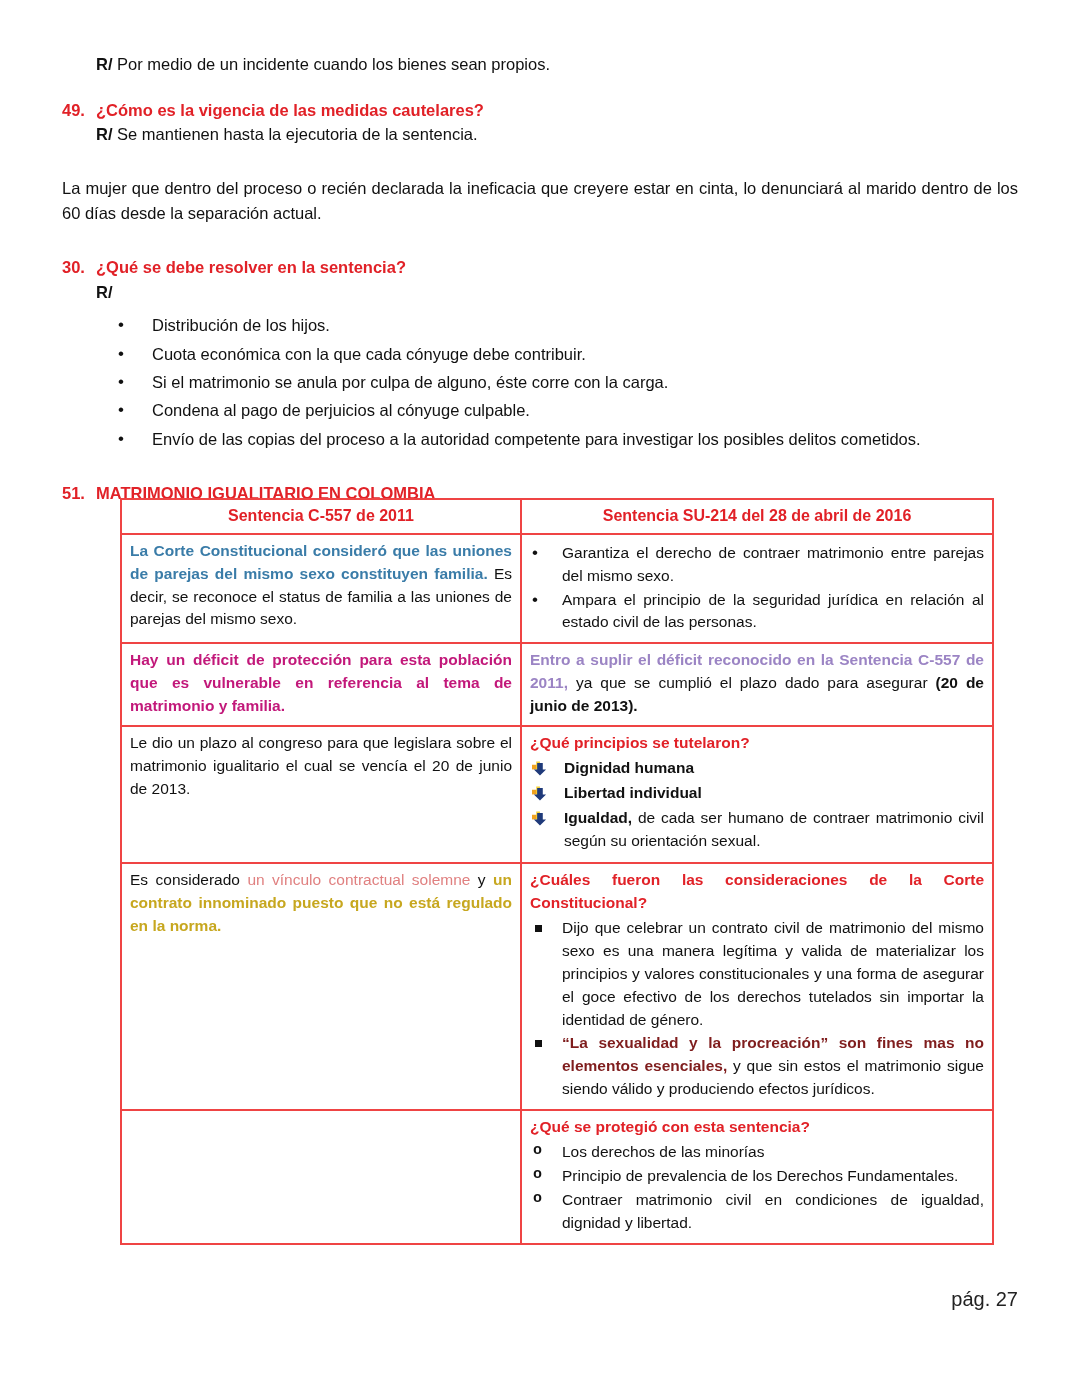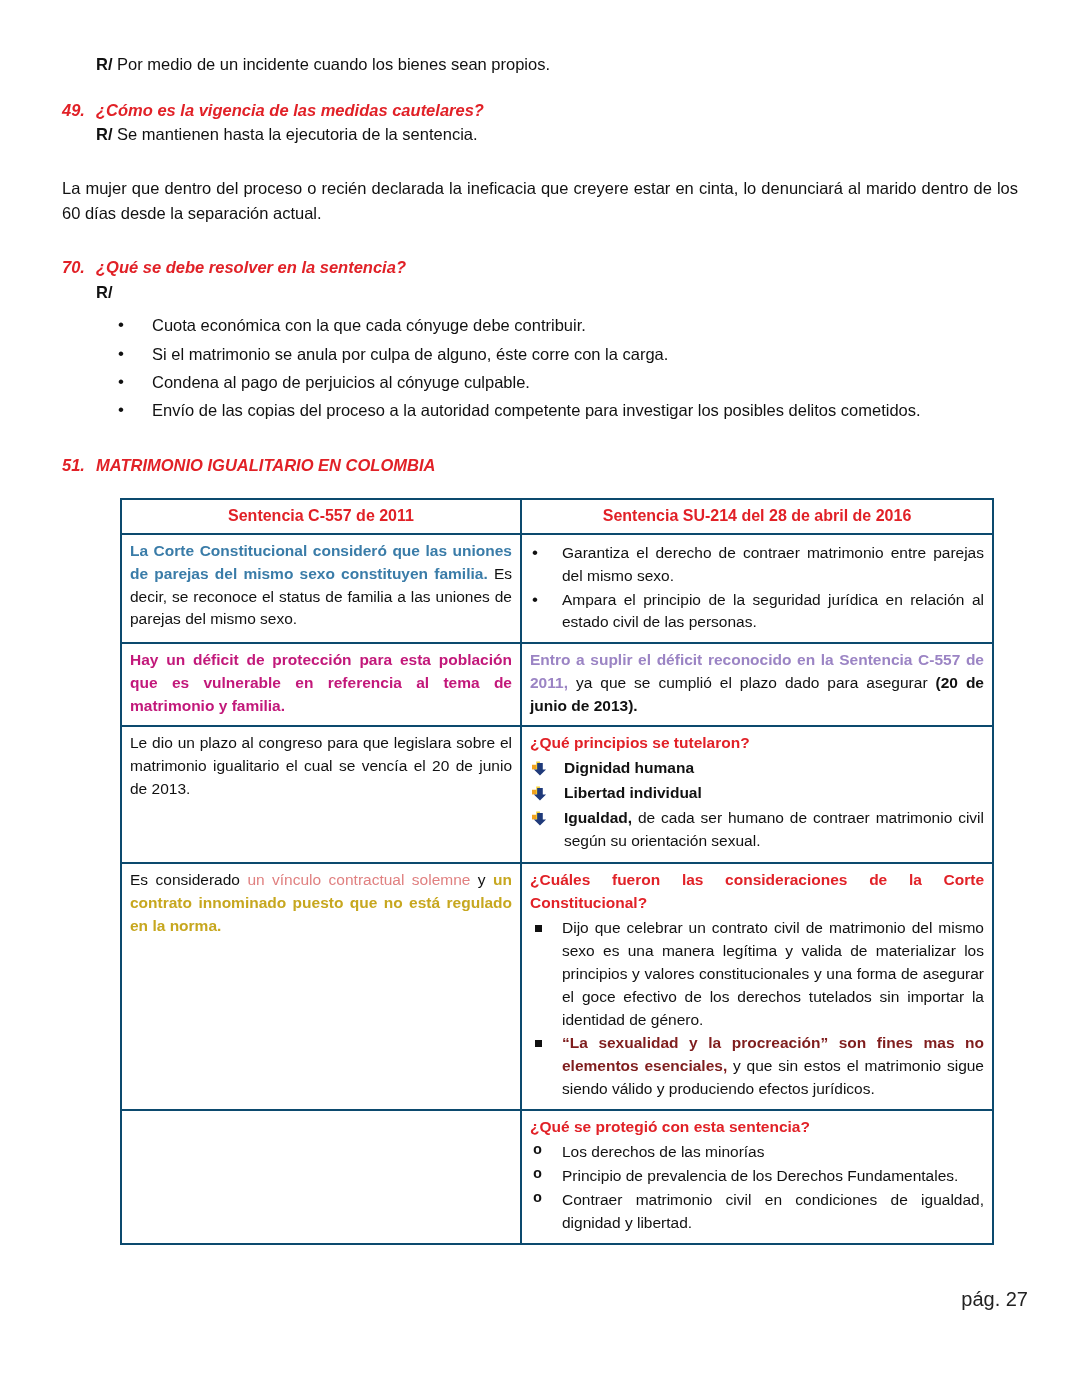--- a/index.html
+++ b/index.html
@@ -44,21 +44,20 @@
   .qhead {
     color: #e12127;
     font-weight: bold;
     font-size: 16.5px;
     line-height: 1.5;
   }
   .num-line {
     display: flex;
     gap: 8px;
     align-items: flex-start;
-    font-style: italic;
   }
   .num-line .num { min-width: 26px; }
   .spacer-md { height: 20px; }
   .spacer-lg { height: 28px; }
 
   
   ul.dots {
     margin: 6px 0 0 0;
     padding: 0 0 0 56px;
     list-style: none;
@@ -81,21 +80,21 @@
   
   table.cmp {
     position: absolute;
     left: 120px;
     top: 498px;
     width: 872px;
     border-collapse: collapse;
     table-layout: fixed;
   }
   table.cmp td, table.cmp th {
-    border: 2px solid #0c4a6e;
+    border: 2px solid #ef4444;
     vertical-align: top;
     padding: 5px 8px 7px 8px;
     font-size: 15.5px;
     line-height: 1.48;
     text-align: justify;
     text-justify: inter-word;
   }
   table.cmp col.c1 { width: 400px; }
   table.cmp col.c2 { width: 472px; }
   table.cmp th {
@@ -171,21 +170,21 @@
     width: 15px;
     height: 15px;
     display: block;
   }
   
   .just { text-align: justify; text-justify: inter-word; }
   .nostretch { text-align-last: left; }
 
   .footer {
     position: absolute;
-    right: 52px;
+    right: 62px;
     top: 1288px;
     font-size: 20px;
     color: #222;
   }
 </style>
 </head>
 <body>
 
 <div class="page">
 
@@ -207,26 +206,27 @@
       <span>Se mantienen hasta la ejecutoria de la sentencia.</span>
     </p>
 
     <div class="spacer-lg"></div>
 
     <p class="p just">La mujer que dentro del proceso o recién declarada la ineficacia que creyere estar en cinta, lo denunciará al marido dentro de los 60 días desde la separación actual.</p>
 
     <div class="spacer-lg"></div>
 
     <div class="num-line qhead">
-      <span class="num">70.</span>
+      <span class="num">30.</span>
       <span>¿Qué se debe resolver en la sentencia?</span>
     </div>
     <p class="p indent-r bold">R/</p>
 
     <ul class="dots">
+      <li>Distribución de los hijos.</li>
       <li>Cuota económica con la que cada cónyuge debe contribuir.</li>
       <li>Si el matrimonio se anula por culpa de alguno, éste corre con la carga.</li>
       <li>Condena al pago de perjuicios al cónyuge culpable.</li>
       <li>Envío de las copias del proceso a la autoridad competente para investigar los posibles delitos cometidos.</li>
     </ul>
 
     <div class="spacer-lg"></div>
 
     <div class="num-line qhead">
       <span class="num">51.</span>

